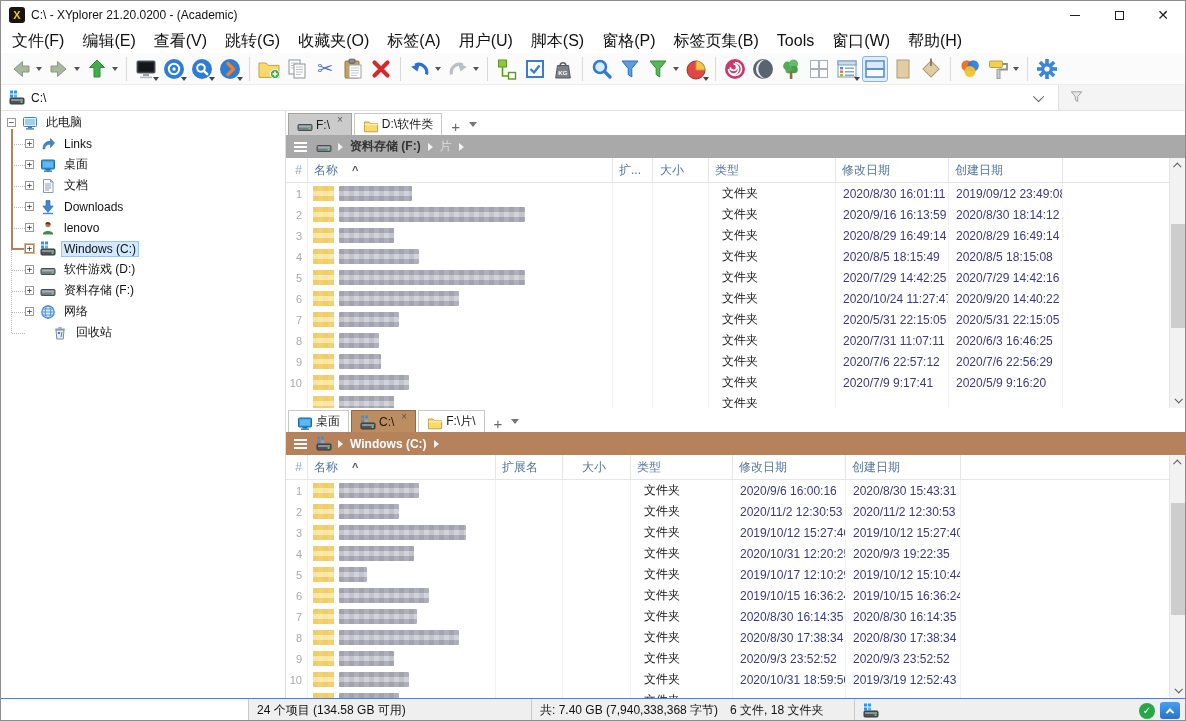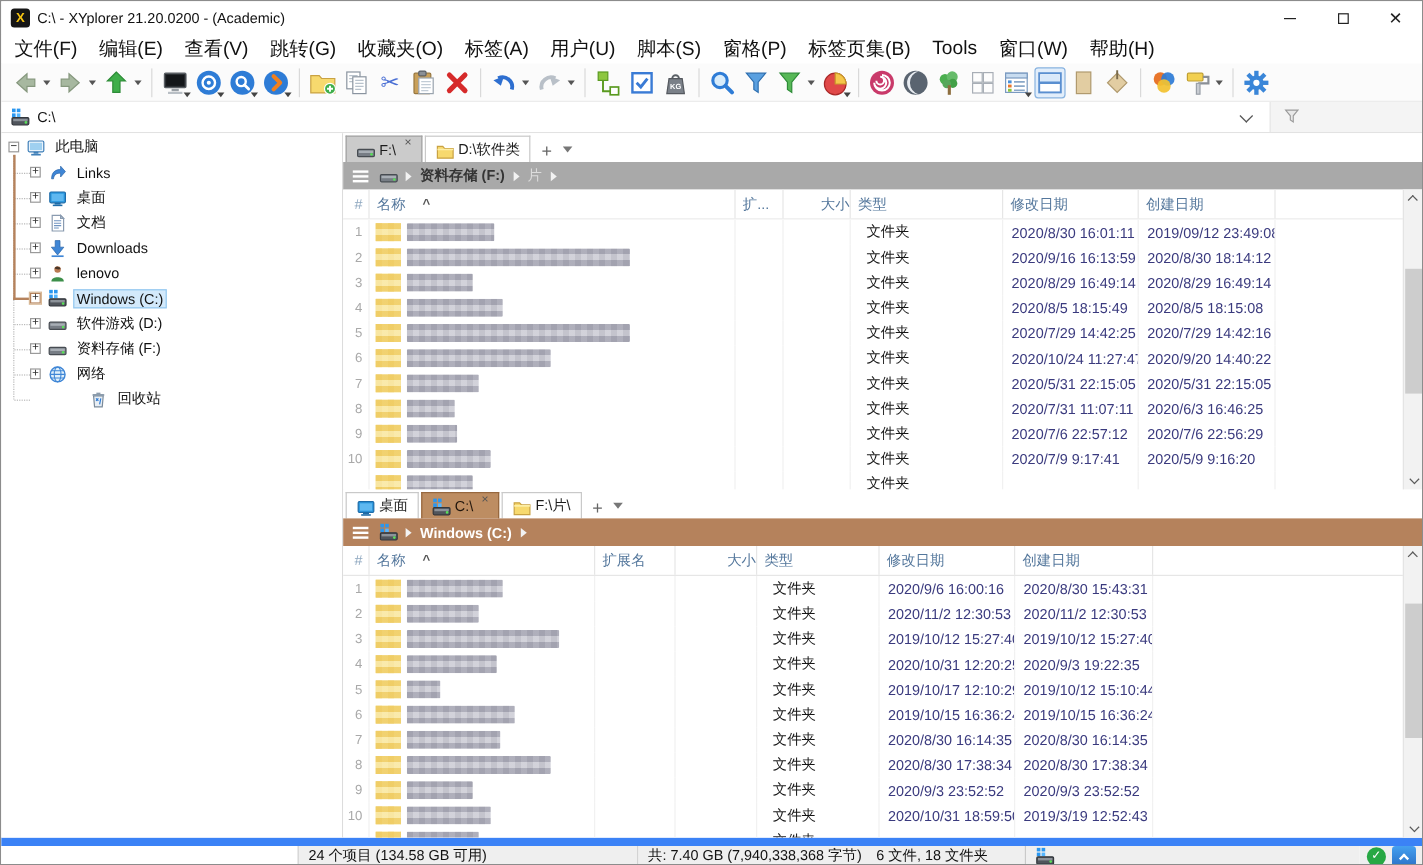--- a/index.html
+++ b/index.html
@@ -72,21 +72,21 @@
   .burger{display:flex;flex-direction:column;gap:2px;margin-right:2px;}
   .burger i{display:block;width:13px;height:2px;background:#fff;}
   .crumb-ic{width:15px;height:15px;}
   .crumb-arrow{width:0;height:0;border-top:4px solid transparent;border-bottom:4px solid transparent;border-left:5px solid #f2f2f2;}
   .crumb-seg{white-space:nowrap;}
 
   
   .lheader{height:25px;display:grid;align-items:center;font-size:12px;color:#54779c;background:#fff;border-bottom:1px solid #e6e6e6;}
   .lheader .hc{height:100%;display:flex;align-items:center;border-right:1px solid #e6e6e6;padding-left:6px;white-space:nowrap;overflow:hidden;}
   .lheader .hc.num{justify-content:flex-end;padding-right:5px;color:#8fa8c0;}
-  .lheader .hc.size{justify-content:flex-end;padding-right:0;}
+  .lheader .hc.size{justify-content:flex-end;padding-right:24px;}
   .lheader .hc.filler{border-right:none;}
   .sortcaret{font-weight:bold;color:#555;margin-left:14px;font-size:11px;}
   .rowsarea{position:relative;flex:1;overflow:hidden;background:#fff;}
   .frow{height:21px;display:grid;align-items:center;font-size:12px;}
   .frow .c{height:100%;display:flex;align-items:center;border-right:1px solid #f1f1f1;overflow:hidden;white-space:nowrap;}
   .frow .c.filler{border-right:none;}
   .frow .num{justify-content:flex-end;padding-right:5px;color:#a9a9a9;font-size:11px;}
   .frow .name{gap:5px;padding-left:5px;}
   .frow .type{padding-left:13px;color:#161616;}
   .frow .date{padding-left:7px;color:#3a3a7e;}
@@ -95,21 +95,21 @@
 
   
   .vscroll{position:absolute;right:0;width:16px;background:#f2f2f2;border-left:1px solid #e4e4e4;}
   .sb-arrow{position:absolute;left:0;width:16px;height:16px;display:flex;align-items:center;justify-content:center;}
   .sb-arrow i{width:6px;height:6px;border-left:1.5px solid #5a5a5a;border-top:1.5px solid #5a5a5a;display:block;}
   .sb-up{top:0;} .sb-up i{transform:rotate(45deg) translateY(1px);}
   .sb-down{bottom:0;} .sb-down i{transform:rotate(225deg) translateY(1px);}
   .sb-thumb{position:absolute;left:1px;width:14px;background:#cdcdcd;}
 
   
-  .statusbar{height:24px;display:flex;align-items:stretch;border-top:7px solid #3b82f6;font-size:12px;color:#111;background:#fff;}
+  .statusbar{height:24px;display:flex;align-items:stretch;border-top:1px solid #3b82f6;font-size:12px;color:#111;background:#fff;}
   .sb-blank{width:247px;background:#fff;flex:none;}
   .sb-sec{background:#efefef;display:flex;align-items:center;padding:0 8px;white-space:nowrap;}
   .sb-vsep{width:1px;background:#c9c9c9;}
   .sb-grow{flex:1;}
   .sb-driveic{width:16px;height:16px;margin-right:6px;}
   .sb-check{width:16px;height:16px;border-radius:50%;background:#27a844;color:#fff;font-size:10px;font-weight:bold;display:flex;align-items:center;justify-content:center;margin:0 4px;align-self:center;}
   .sb-toggle{width:20px;height:17px;border-radius:3px;background:linear-gradient(#45a0f0,#2b72c8);display:flex;align-items:center;justify-content:center;margin:0 3px 0 1px;align-self:center;}
   .sb-toggle i{width:6px;height:6px;border-left:2px solid #fff;border-top:2px solid #fff;transform:rotate(45deg) translate(1px,1px);display:block;}
 </style>
 </head>
@@ -578,21 +578,21 @@
           </div>
           <div class="tree-row" style="padding-left: 24px;">
             <span class="expander">+</span>
             <span class="tree-ic"><svg width="16" height="16" viewBox="0 0 16 16">
                 <circle cx="8" cy="8" r="6.2" fill="#dff0fb" stroke="#3f86d6" stroke-width="1.2"></circle>
                 <ellipse cx="8" cy="8" rx="2.8" ry="6.2" fill="none" stroke="#3f86d6" stroke-width="0.9"></ellipse>
                 <path d="M2 8 h12 M2.8 5 h10.4 M2.8 11 h10.4" stroke="#3f86d6" stroke-width="0.9"></path>
               </svg></span>
             <span class="tree-label">网络</span>
           </div>
-          <div class="tree-row" style="padding-left: 36px; margin-left: 22px;">
+          <div class="tree-row" style="padding-left: 36px;">
             <span class="expander none"></span>
             <span class="tree-ic"><svg width="16" height="16" viewBox="0 0 16 16">
                 <path d="M4 5 h8 l-0.8 9 h-6.4 z" fill="#e8eef4" stroke="#7a8a9a"></path>
                 <rect x="3" y="3.4" width="10" height="1.6" rx="0.8" fill="#8c9cac"></rect>
                 <rect x="6.3" y="2.2" width="3.4" height="1.4" fill="#8c9cac"></rect>
                 <path d="M6 7 l2 2 m0 -2 l-2 2 m4 -2 l-1 5" stroke="#2e7cd6" stroke-width="1"></path>
               </svg></span>
             <span class="tree-label">回收站</span>
           </div>
         </div>

